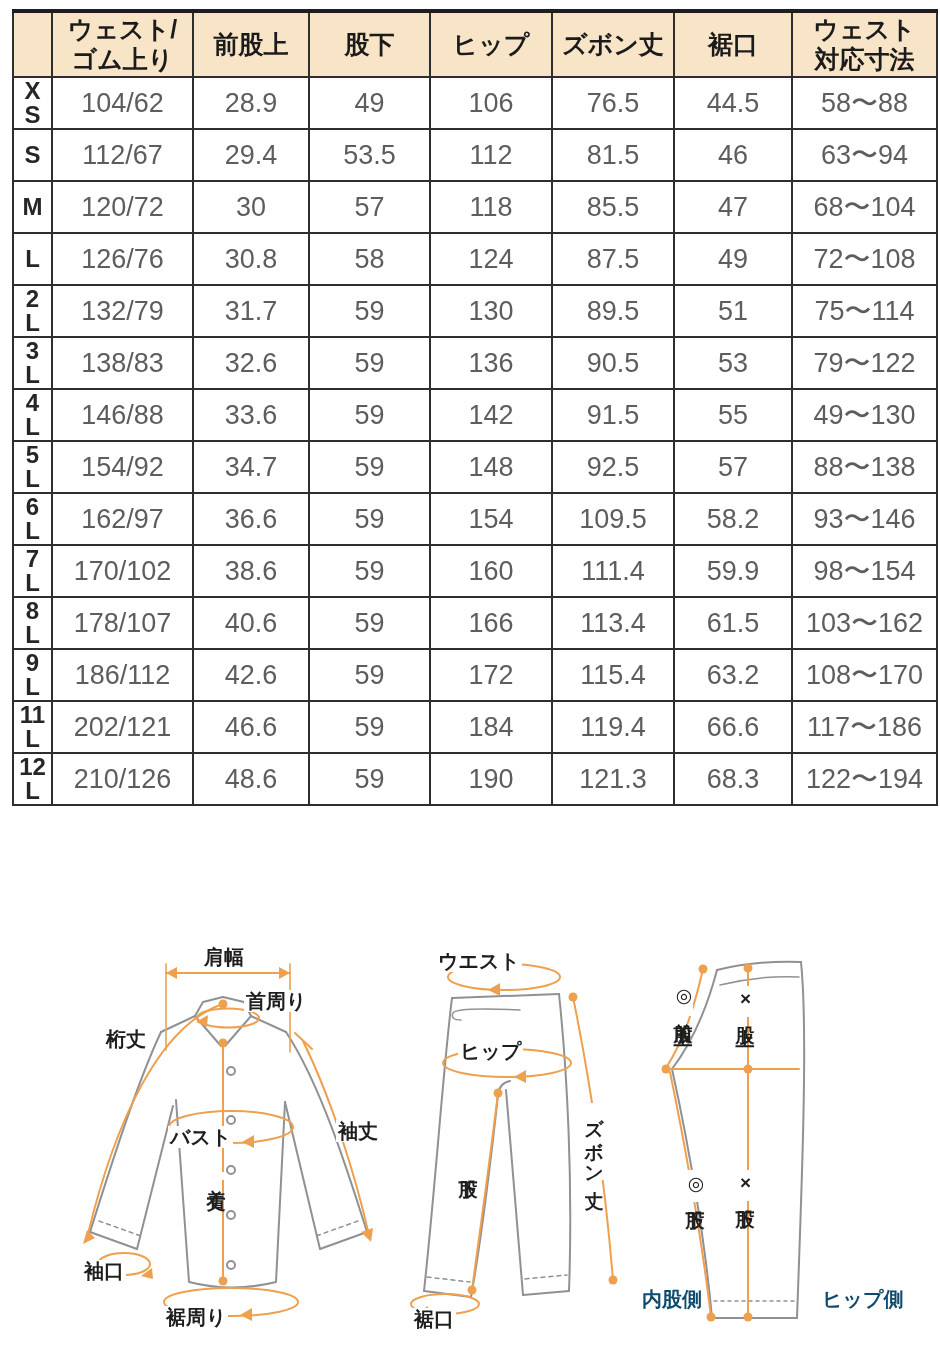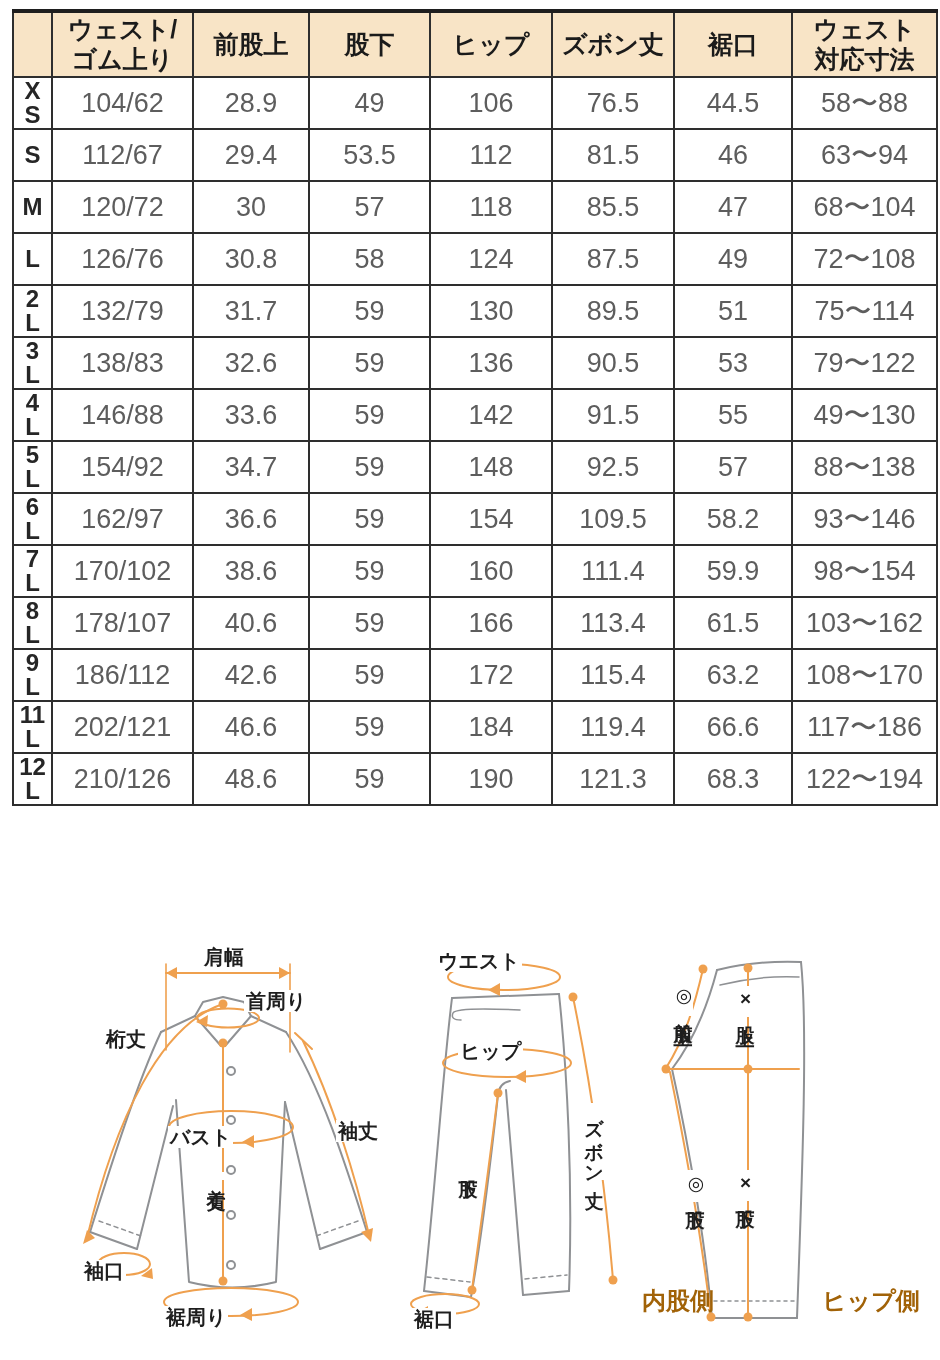--- a/index.html
+++ b/index.html
@@ -11,21 +11,21 @@
   table.size-table th, table.size-table td { border: 2px solid #2e2e2e; text-align: center; vertical-align: middle; }
   table.size-table thead th { background: #f8e4c6; height: 66px; font-size: 25px; font-weight: 600; color: #1b1b1b; line-height: 1.18; white-space: pre-line; }
   table.size-table tbody td { height: 52px; font-size: 27px; font-weight: 400; color: #5d5d5d; background: #fff; }
   table.size-table tbody td.size { font-size: 24px; font-weight: 600; color: #262626; line-height: 0.98; white-space: pre-line; }
 
   
   .diagrams { position: absolute; left: 0; top: 930px; width: 816px; height: 430px; }
   .diagrams svg { position: absolute; left: 0; top: 0; }
   .dlabel { position: absolute; font-size: 20px; font-weight: 700; color: #1e1e1e; line-height: 1; background: #fff; padding: 1px 2px; white-space: nowrap; }
   .vlabel { position: absolute; writing-mode: vertical-rl; text-orientation: upright; font-size: 19px; font-weight: 700; color: #1e1e1e; line-height: 1; letter-spacing: 2px; background: #fff; padding: 2px 0; }
-  .gray-side { color: #a16207; font-size: 24px; background: transparent; }
+  .gray-side { color: #0c4a6e; font-size: 20px; background: transparent; }
 
   .note { position: absolute; left: 66px; top: 1306px; font-size: 27px; font-weight: 600; color: #141414; white-space: nowrap; }
 </style>
 </head>
 <body>
 
 <div class="page">
 
   <table class="size-table">
     <colgroup>

